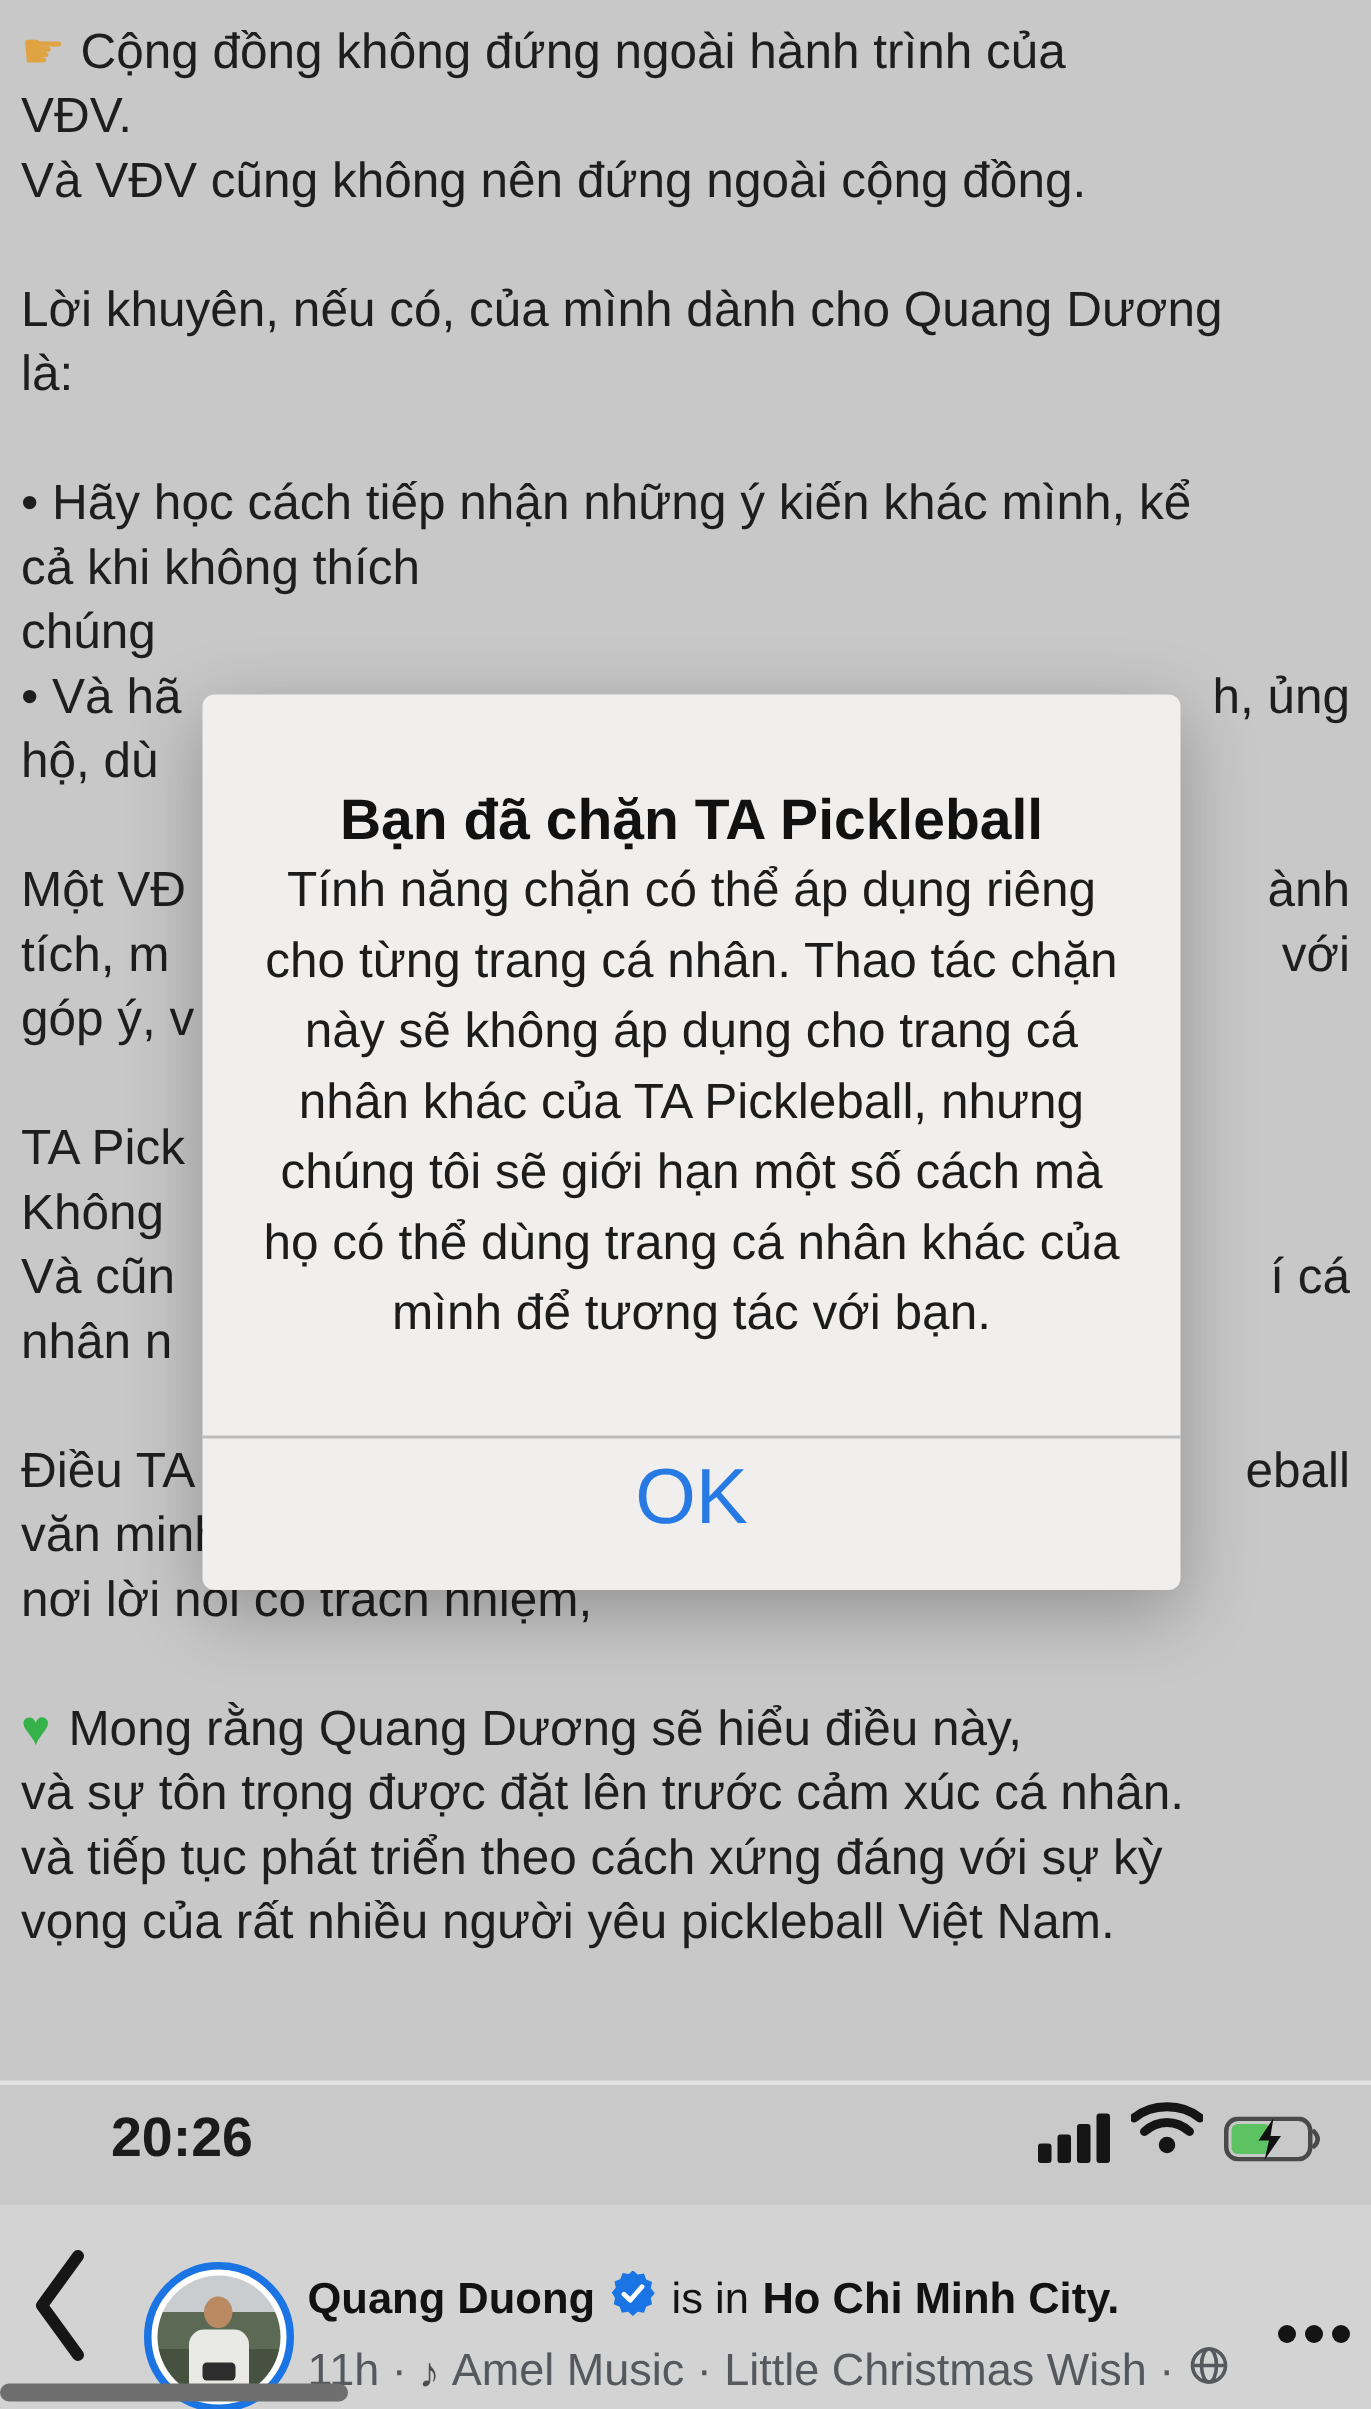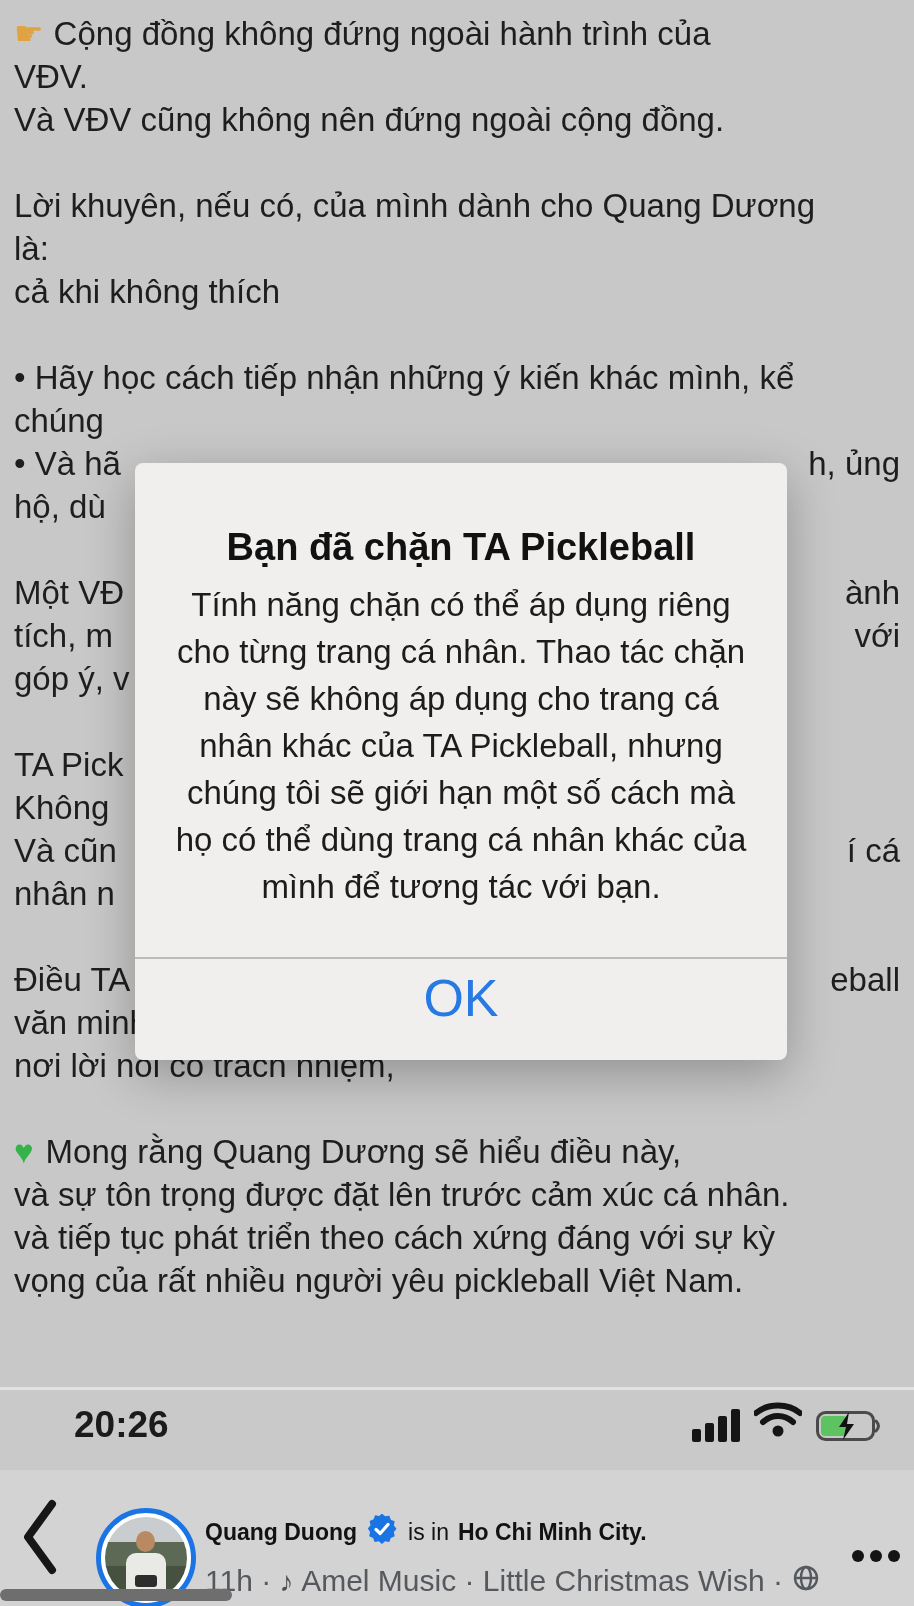--- a/index.html
+++ b/index.html
@@ -14,21 +14,21 @@
   .gap1{margin-top:43px;}
   .finger{color:#dfa342;margin-right:10px;}
   .heart{color:#35b24a;margin-right:12px;}
 
   
   .alert{position:absolute;left:135px;top:463px;width:652px;height:597px;
     background:#f0efee;border-radius:8px;box-shadow:0 14px 50px rgba(0,0,0,.28);
     color:#111;}
   .alert-title{margin-top:62px;text-align:center;font-size:38px;font-weight:bold;
     line-height:44px;}
-  .alert-body{margin-top:12px;text-align:center;font-size:33px;line-height:47px;
+  .alert-body{text-align:center;font-size:33px;line-height:47px;
     padding:0 38px;color:#1c1c1c;}
   .alert-divider{position:absolute;left:0;right:0;top:494px;height:2px;background:#bcbcbc;}
   .alert-ok{position:absolute;left:0;right:0;top:496px;height:78px;display:flex;
     align-items:center;justify-content:center;font-size:52px;color:#2779e3;cursor:pointer;}
 
   
   .sb-sep{position:absolute;left:0;top:1387px;width:914px;height:3px;background:#e2e2e2;}
   .statusbar{position:absolute;left:0;top:1390px;width:914px;height:80px;background:#c9c9c9;}
   .sb-time{position:absolute;left:74px;top:1404px;font-size:37px;font-weight:bold;color:#1b1b1b;}
   .sb-icons{position:absolute;right:40px;top:1406px;display:flex;align-items:flex-end;gap:14px;height:36px;}
@@ -41,21 +41,21 @@
   .hstrip{position:absolute;left:0;top:1470px;width:914px;height:136px;background:#d3d3d3;}
   .back{position:absolute;left:20px;top:1498px;width:40px;height:78px;cursor:pointer;}
   .avatar{position:absolute;left:96px;top:1508px;width:100px;height:100px;border-radius:50%;
     background:#fff;border:5px solid #1b74e4;box-sizing:border-box;overflow:hidden;cursor:pointer;}
   .avatar-photo{position:absolute;left:4px;top:4px;width:82px;height:82px;border-radius:50%;
     background:linear-gradient(#c9cdcf 0 30%,#5c6a55 30% 60%,#46523f 60% 100%);overflow:hidden;}
   .av-head{position:absolute;left:31px;top:14px;width:19px;height:21px;border-radius:50%;background:#b98a62;}
   .av-shirt{position:absolute;left:21px;top:36px;width:40px;height:46px;border-radius:10px;background:#e9e9e6;}
   .av-obj{position:absolute;left:30px;top:58px;width:22px;height:12px;border-radius:3px;background:#2d2d2d;}
   .h-title{position:absolute;left:205px;top:1514px;display:flex;align-items:center;
-    font-size:23px;color:#121212;white-space:nowrap;}
+    font-size:29px;color:#121212;white-space:nowrap;}
   .h-title .bold{font-weight:bold;}
   .h-title .reg{font-weight:normal;margin:0 9px;}
   .badge{margin-left:10px;margin-right:2px;display:inline-block;}
   .h-sub{position:absolute;left:205px;top:1564px;display:flex;align-items:flex-end;
     font-size:30px;color:#55595d;white-space:nowrap;}
   .h-sub .note{margin:0 8px;font-size:28px;color:#4c4f52;}
   .h-sub .globe{margin-left:10px;}
   .dots{position:absolute;right:14px;top:1550px;display:flex;gap:6px;cursor:pointer;}
   .dots span{width:12px;height:12px;border-radius:50%;background:#141414;display:block;}
   .bottom-bar{position:absolute;left:0;top:1589px;width:232px;height:12px;background:#6e6e6e;border-radius:6px;}
@@ -64,22 +64,22 @@
 <body>
 
 <div class="screen">
 
   <div class="post-text">
     <div class="pl"><span class="finger">☛</span><span class="lf">Cộng đồng không đứng ngoài hành trình của</span></div>
     <div class="pl"><span class="lf">VĐV.</span></div>
     <div class="pl"><span class="lf">Và VĐV cũng không nên đứng ngoài cộng đồng.</span></div>
     <div class="pl gap1"><span class="lf">Lời khuyên, nếu có, của mình dành cho Quang Dương</span></div>
     <div class="pl"><span class="lf">là:</span></div>
+    <div class="pl gap1"><span class="lf">• Hãy học cách tiếp nhận những ý kiến khác mình, kể</span></div>
     <div class="pl"><span class="lf">cả khi không thích</span></div>
-    <div class="pl gap1"><span class="lf">• Hãy học cách tiếp nhận những ý kiến khác mình, kể</span></div>
     <div class="pl"><span class="lf">chúng</span></div>
     <div class="pl"><span class="lf">• Và hã</span><span class="rf">h, ủng</span></div>
     <div class="pl"><span class="lf">hộ, dù</span></div>
     <div class="pl gap1"><span class="lf">Một VĐ</span><span class="rf">ành</span></div>
     <div class="pl"><span class="lf">tích, m</span><span class="rf">với</span></div>
     <div class="pl"><span class="lf">góp ý, v</span></div>
     <div class="pl gap1"><span class="lf">TA Pick</span></div>
     <div class="pl"><span class="lf">Không</span></div>
     <div class="pl"><span class="lf">Và cũn</span><span class="rf">í cá</span></div>
     <div class="pl"><span class="lf">nhân n</span></div>

